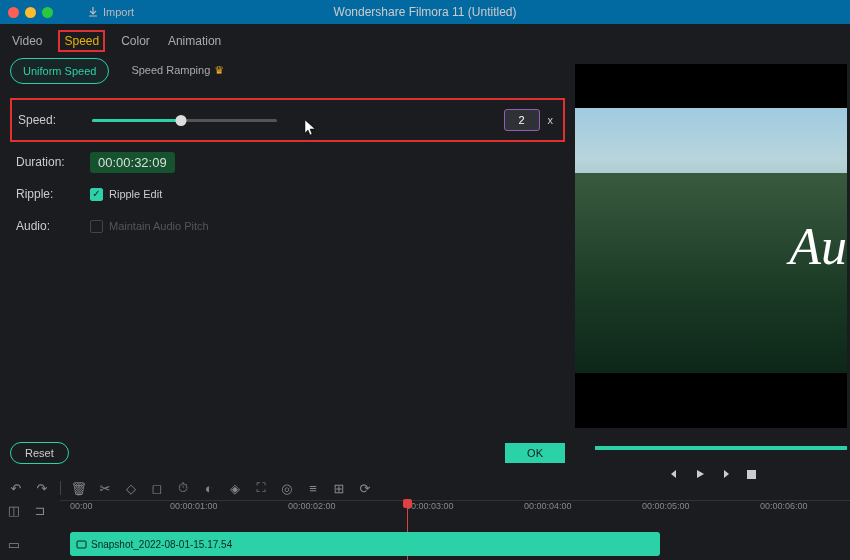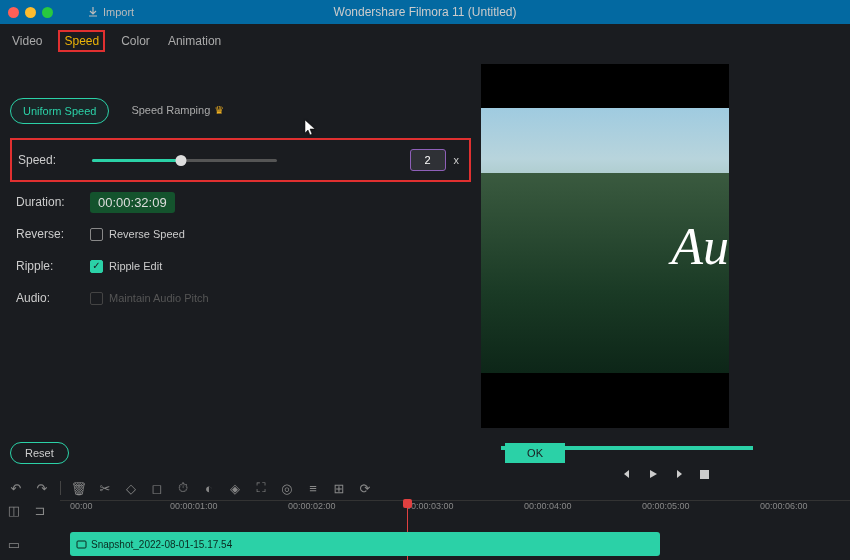--- a/index.html
+++ b/index.html
@@ -12,21 +12,21 @@
 .tl.yellow { background: #febc2e; }
 .tl.green { background: #28c840; }
 .import-btn { margin-left: 34px; display: flex; align-items: center; gap: 4px; font-size: 11px; color: #bbb; cursor: pointer; }
 .title { position: absolute; left: 50%; transform: translateX(-50%); font-size: 12px; color: #ccc; }
 
 .tabs { display: flex; gap: 14px; padding: 6px 10px; background: #1a1c20; }
 .tab { font-size: 12px; color: #aaa; cursor: pointer; padding: 4px 2px; }
 .tab.active { color: #eab308; border: 2px solid #e03030; padding: 2px 4px; }
 
 .content-row { display: flex; }
-.left-panel { width: 481px; padding: 0 10px; margin-top: 40px; }
+.left-panel { width: 575px; padding: 0 10px; }
 .right-panel { flex: 1; padding-top: 6px; }
 
 .subtabs { display: flex; gap: 10px; margin-bottom: 14px; }
 .subtab { font-size: 11px; padding: 6px 12px; border-radius: 14px; cursor: pointer; }
 .subtab.active { border: 1px solid #2bd1a7; color: #2bd1a7; background: rgba(43,209,167,0.05); }
 .subtab .crown { color: #f0b020; margin-left: 4px; }
 
 .control-row { display: flex; align-items: center; padding: 6px 0; height: 32px; }
 .control-row .label { width: 80px; font-size: 12px; color: #ccc; padding-left: 6px; }
 .speed-row-wrap { border: 2px solid #e03030; padding: 4px 0; margin-bottom: 4px; }
@@ -41,21 +41,21 @@
 .checkbox { width: 13px; height: 13px; border: 1px solid #888; border-radius: 2px; margin-right: 6px; display: inline-flex; align-items: center; justify-content: center; }
 .checkbox.checked { background: #2bd1a7; border-color: #2bd1a7; }
 .checkbox.checked::after { content: "✓"; color: #1a1c20; font-size: 10px; line-height: 1; }
 .checkbox.disabled { border-color: #444; }
 .cb-label { font-size: 11px; color: #ccc; }
 .cb-label.disabled { color: #555; }
 
 .bottom-bar { position: absolute; left: 10px; bottom: 96px; width: 555px; display: flex; align-items: center; gap: 45px; }
 .reset-btn { padding: 4px 14px; border: 1px solid #2bd1a7; border-radius: 12px; font-size: 11px; color: #ccc; cursor: pointer; background: transparent; }
 .ok-btn { margin-left: auto; padding: 4px 22px; border-radius: 0; background: #2bd1a7; color: #1a1c20; font-size: 11px; border: none; cursor: pointer; }
-.preview { width: 248px; height: 364px; background: #000; position: relative; overflow: hidden; }
+.preview { width: 272px; height: 364px; background: #000; position: relative; overflow: hidden; }
 .preview-img { width: 100%; height: 100%; position: relative; }
 .sky { position: absolute; top: 12%; left: 0; width: 100%; height: 35%; background: linear-gradient(180deg, #9fcbe0 0%, #b8d4dc 40%, #8fb49e 100%); }
 .trees { position: absolute; bottom: 15%; left: 0; width: 100%; height: 55%; background: linear-gradient(180deg, #3a5a3f 0%, #1a3a25 60%, #0d2618 100%); }
 .black-top { position: absolute; top: 0; left: 0; width: 100%; height: 12%; background: #000; }
 .black-bot { position: absolute; bottom: 0; left: 0; width: 100%; height: 12%; background: #000; }
 .signature { position: absolute; right: 0; top: 50%; transform: translateY(-50%); color: #fff; font-size: 52px; font-family: cursive; font-style: italic; }
 
 .scrubber { margin-top: 18px; width: 252px; height: 4px; background: #2bd1a7; margin-left: 20px; }
 .play-controls { display: flex; gap: 14px; justify-content: center; align-items: center; margin-top: 18px; }
 .pc-ico { width: 12px; height: 12px; display: flex; align-items: center; justify-content: center; color: #ccc; cursor: pointer; }
@@ -123,25 +123,20 @@
         <input class="speed-input" value="2" style="">
         <span class="x-suffix">x</span>
       </div>
     </div>
 
     <div class="control-row">
       <div class="label">Duration:</div>
       <div class="duration-box">00:00:32:09</div>
     </div>
 
-    <div class="control-row">
-      <div class="label">Reverse:</div>
-      <div class="checkbox"></div>
-      <span class="cb-label">Reverse Speed</span>
-    </div>
 
     <div class="control-row">
       <div class="label">Ripple:</div>
       <div class="checkbox checked"></div>
       <span class="cb-label">Ripple Edit</span>
     </div>
 
     <div class="control-row">
       <div class="label">Audio:</div>
       <div class="checkbox disabled"></div>

